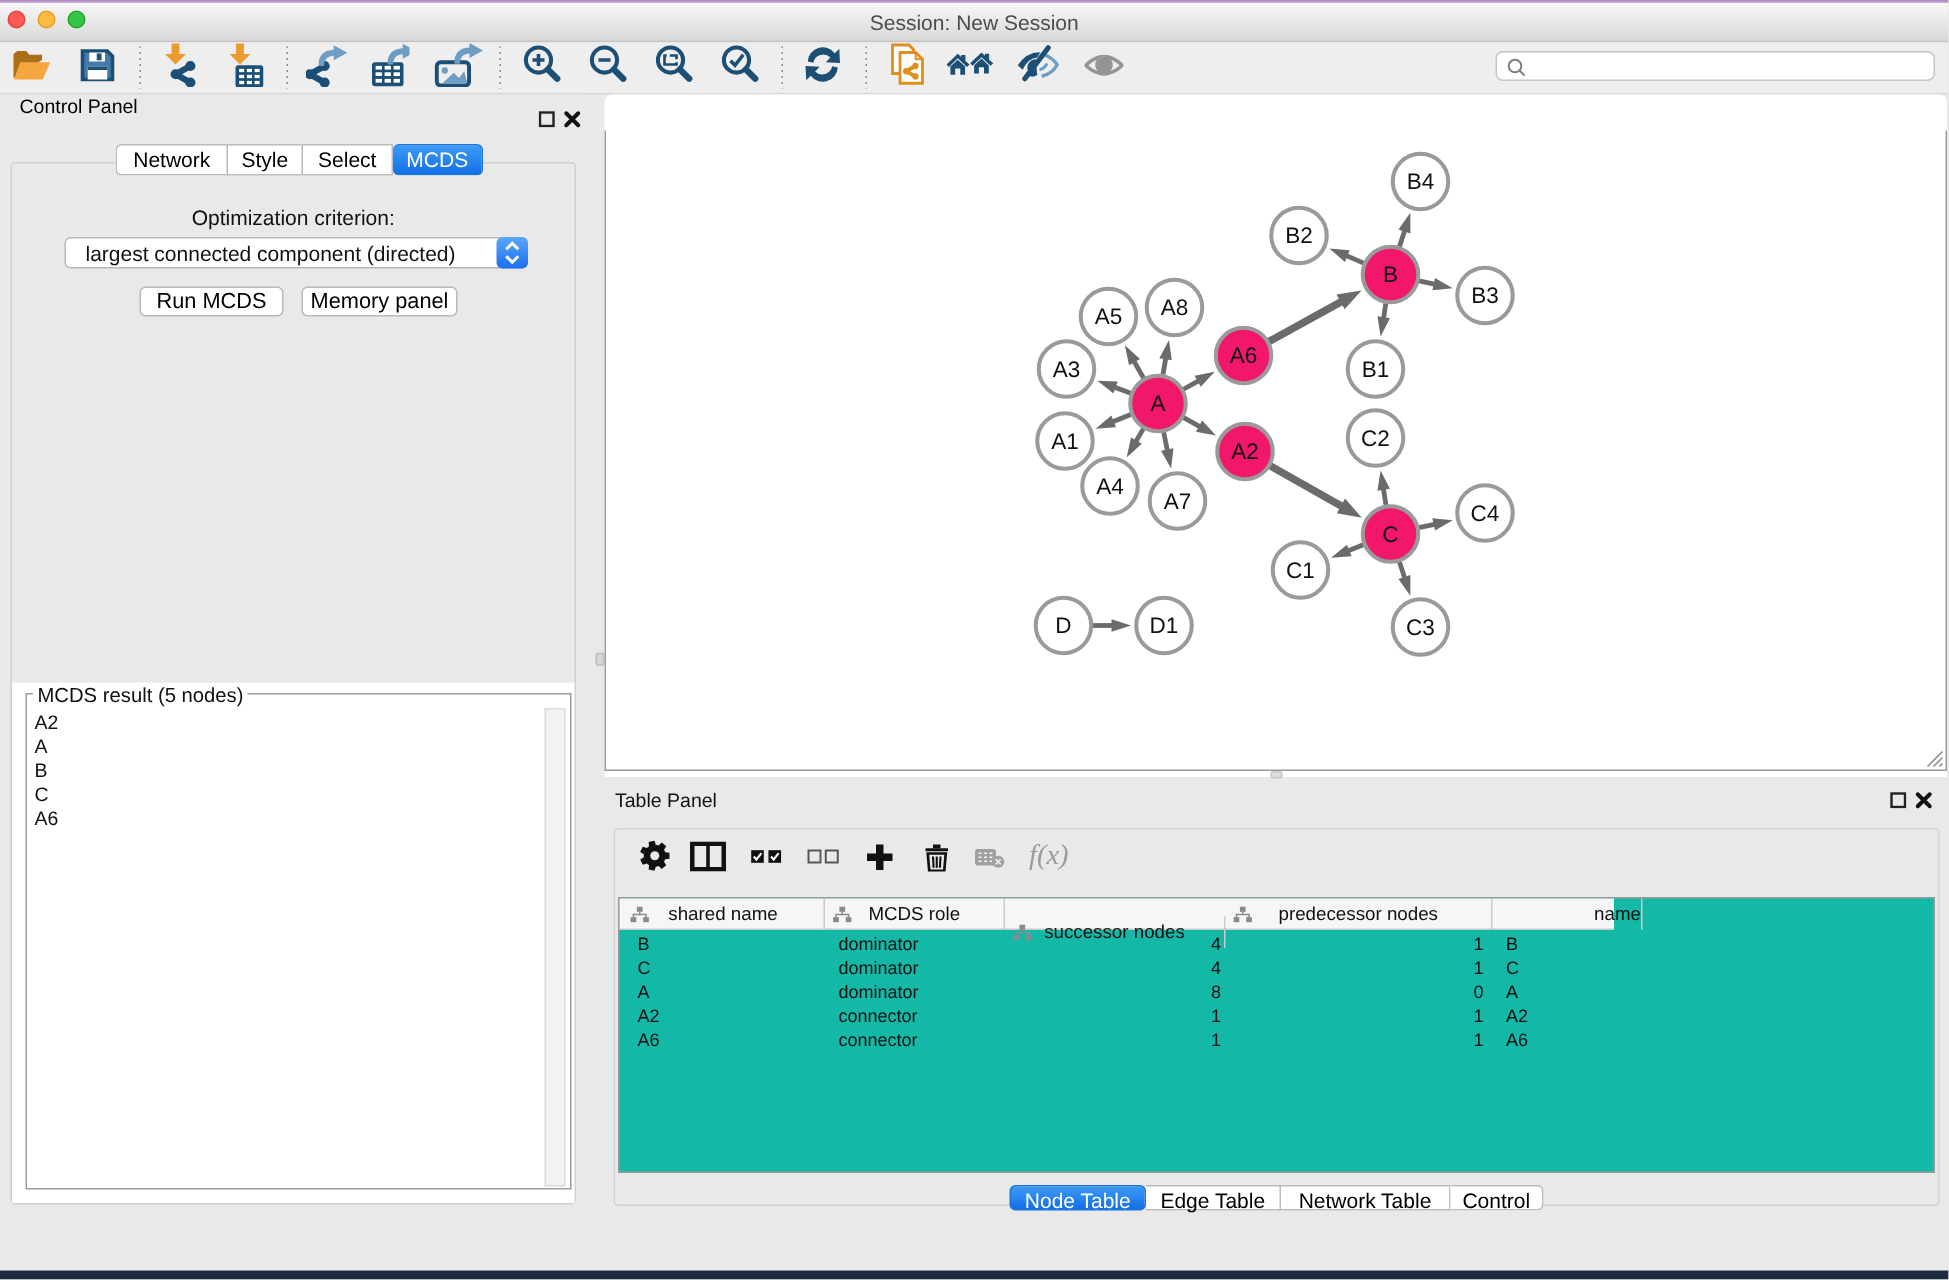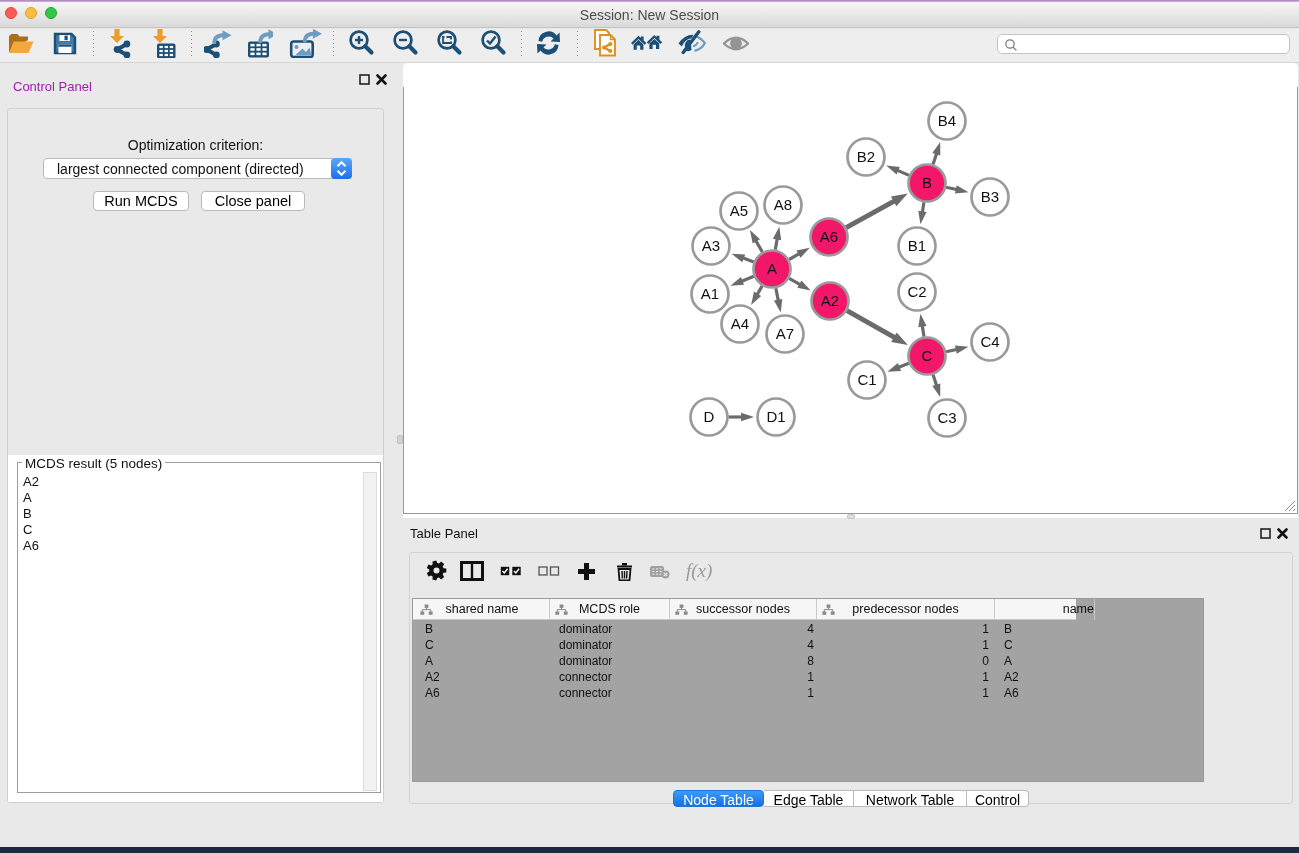--- a/index.html
+++ b/index.html
@@ -153,44 +153,50 @@
 <path d="M16 16.5 Q 19.5 15.5 21 12.2" fill="none" stroke="#6d9dc3" stroke-width="2"></path>
 <line x1="6.2" y1="22.5" x2="21.8" y2="1.8" stroke="#1c4f75" stroke-width="3.4" stroke-linecap="round"></line>
 </svg>
 <svg class="abs" style="left:723px;top:35px;" width="26" height="17" viewBox="0 0 26 17">
 <path d="M0.8 8.5 Q 13 -3 25.2 8.5 Q 13 20 0.8 8.5 Z" fill="none" stroke="#949494" stroke-width="2.3"></path>
 <circle cx="13" cy="8.3" r="5.9" fill="#949494"></circle>
 <path d="M8.6 6.3 A 5 5 0 0 1 14.5 2.8 A 5.9 5.9 0 0 0 8.6 6.3 Z" fill="#cdcdcd"></path>
 </svg>
 
 <div class="abs" style="left:0;top:63px;width:391px;height:751px;background:#e9e9e9;">
-  <div class="abs" style="left:13px;top:16px;font-size:13px;color:#a21caf;">Control Panel</div>
+  <div class="abs" style="left:13px;top:0;font-size:13px;color:#000000;">Control Panel</div>
   <svg class="abs" width="11" height="11" style="left:359px;top:11px;" viewBox="0 0 11 11">
       <rect x="1" y="1" width="9" height="9" fill="none" stroke="#222" stroke-width="1.6"></rect>
     </svg>
   <svg class="abs" width="13" height="13" style="left:375px;top:10px;" viewBox="0 0 13 13">
       <path d="M2.5 2.5 L10.5 10.5 M10.5 2.5 L2.5 10.5" stroke="#111" stroke-width="2.6" stroke-linecap="round"></path>
     </svg>
 
   <div class="abs" style="left:7px;top:45px;width:377px;height:695px;border:1px solid #cfcfcf;border-radius:3px;background:#e9e9e9;"></div>
 
+  <div class="abs" style="left:77px;top:33px;height:21px;display:flex;font-size:14px;">
+    <div style="width:74px;background:#fff;border:1px solid #bbb;border-right:none;border-radius:4px 0 0 4px;text-align:center;line-height:19px;">Network</div>
+    <div style="width:50px;background:#fff;border:1px solid #bbb;border-right:none;text-align:center;line-height:19px;">Style</div>
+    <div style="width:61px;background:#fff;border:1px solid #bbb;text-align:center;line-height:19px;">Select</div>
+    <div style="width:60px;background:linear-gradient(#3d9bf7,#146fe8);border:1px solid #1a76d9;border-left:none;border-radius:4px;color:#fff;text-align:center;line-height:19px;">MCDS</div>
+  </div>
   <div class="abs" style="left:0;width:391px;top:74px;text-align:center;font-size:14px;color:#111;">Optimization criterion:</div>
 
   <div class="abs" style="left:43px;top:95px;width:309px;height:21px;background:#fff;border:1px solid #b9b9b9;border-radius:4px;">
     <div style="position:absolute;left:13px;top:2px;font-size:14px;color:#111;">largest connected component (directed)</div>
     <div style="position:absolute;right:-1px;top:-1px;width:21px;height:21px;background:linear-gradient(#5aa7fa,#1d6ff0);border-radius:4px;">
       <svg width="21" height="21" viewBox="0 0 21 21">
           <path d="M6.5 8.2 L10.5 4.2 L14.5 8.2" fill="none" stroke="#fff" stroke-width="2"></path>
           <path d="M6.5 12.8 L10.5 16.8 L14.5 12.8" fill="none" stroke="#fff" stroke-width="2"></path>
         </svg>
     </div>
   </div>
 
   <div class="abs" style="left:93px;top:128px;width:96px;height:20px;background:#fff;border:1px solid #b9b9b9;border-radius:4px;text-align:center;font-size:14.5px;line-height:18px;">Run MCDS</div>
-  <div class="abs" style="left:201px;top:128px;width:104px;height:20px;background:#fff;border:1px solid #b9b9b9;border-radius:4px;text-align:center;font-size:14.5px;line-height:18px;">Close panel</div>
+  <div class="abs" style="left:201px;top:128px;width:104px;height:20px;background:#fff;border:1px solid #b9b9b9;border-radius:4px;text-align:center;font-size:14.5px;line-height:18px;">Memory panel</div>
 
   <div class="abs" style="left:8px;top:392px;width:375px;height:347px;background:#fff;"></div>
 
   <div class="abs" style="left:17px;top:399px;width:364px;height:331px;border:1px solid #9d9d9d;">
     <div style="position:absolute;left:4px;top:-7px;background:#fff;padding:0 3px;font-size:13.5px;color:#111;">MCDS result (5 nodes)</div>
     <div style="position:absolute;left:1px;top:11px;width:345px;font-size:13px;color:#111;line-height:16px;padding-left:4px;">A2<br>A<br>B<br>C<br>A6</div>
     <div style="position:absolute;right:3px;top:9px;width:14px;height:319px;background:#f2f2f2;border:1px solid #dcdcdc;"></div>
   </div>
 </div>
 
@@ -345,35 +351,35 @@
       <rect x="6.1" y="6.1" width="1.9" height="0.9" fill="#fff"></rect>
       <rect x="9.7" y="6.1" width="1.9" height="0.9" fill="#fff"></rect>
       <rect x="2.4" y="8.7" width="1.9" height="0.9" fill="#fff"></rect>
       <rect x="6.1" y="8.7" width="1.9" height="0.9" fill="#fff"></rect>
       <rect x="9.7" y="8.7" width="1.9" height="0.9" fill="#fff"></rect>
       <circle cx="15.5" cy="9.5" r="4" fill="#a0a0a0"></circle>
       <path d="M13.8 7.8 L17.2 11.2 M17.2 7.8 L13.8 11.2" stroke="#e9e9e9" stroke-width="1.2"></path>
     </svg>
 <div class="abs" style="left:283px;top:39px;font-size:19px;color:#9a9a9a;font-style:italic;font-family:'Liberation Serif',serif;">f(x)</div>
 
-  <div class="abs" style="left:9px;top:77px;width:792px;height:184px;background:#a3a3a3;border:1px solid #9b9b9b;">
+  <div class="abs" style="left:9px;top:77px;width:878px;height:184px;background:#14b8a6;border:1px solid #9b9b9b;">
     <div style="position:absolute;left:0;top:0;width:663px;height:21px;background:#f6f6f6;border-bottom:1px solid #c9c9c9;"></div>
 <div style="position:absolute;left:2px;top:0;width:135px;height:21px;border-right:1px solid #c9c9c9;text-align:center;font-size:12.5px;line-height:21px;color:#111;"><svg width="13" height="12" viewBox="0 0 13 12" style="position:absolute;left:5px;top:5px;">
           <rect x="4.6" y="0.5" width="3.8" height="3.4" fill="#8a8a8a"></rect>
           <rect x="0.4" y="7.4" width="3.8" height="3.4" fill="#8a8a8a"></rect>
           <rect x="8.8" y="7.4" width="3.8" height="3.4" fill="#8a8a8a"></rect>
           <path d="M6.5 3.9 L6.5 5.6 M2.3 7.4 L2.3 5.6 L10.7 5.6 L10.7 7.4" fill="none" stroke="#8a8a8a" stroke-width="1"></path>
         </svg>shared name</div>
 <div style="position:absolute;left:137px;top:0;width:120px;height:21px;border-right:1px solid #c9c9c9;text-align:center;font-size:12.5px;line-height:21px;color:#111;"><svg width="13" height="12" viewBox="0 0 13 12" style="position:absolute;left:5px;top:5px;">
           <rect x="4.6" y="0.5" width="3.8" height="3.4" fill="#8a8a8a"></rect>
           <rect x="0.4" y="7.4" width="3.8" height="3.4" fill="#8a8a8a"></rect>
           <rect x="8.8" y="7.4" width="3.8" height="3.4" fill="#8a8a8a"></rect>
           <path d="M6.5 3.9 L6.5 5.6 M2.3 7.4 L2.3 5.6 L10.7 5.6 L10.7 7.4" fill="none" stroke="#8a8a8a" stroke-width="1"></path>
         </svg>MCDS role</div>
-<div style="position:absolute;left:257px;top:0;width:147px;height:21px;border-right:1px solid #c9c9c9;text-align:center;font-size:12.5px;line-height:21px;color:#111;"><svg width="13" height="12" viewBox="0 0 13 12" style="position:absolute;left:5px;top:5px;">
+<div style="position:absolute;left:257px;top:12px;width:147px;height:21px;border-right:1px solid #c9c9c9;text-align:center;font-size:12.5px;line-height:21px;color:#111;"><svg width="13" height="12" viewBox="0 0 13 12" style="position:absolute;left:5px;top:5px;">
           <rect x="4.6" y="0.5" width="3.8" height="3.4" fill="#8a8a8a"></rect>
           <rect x="0.4" y="7.4" width="3.8" height="3.4" fill="#8a8a8a"></rect>
           <rect x="8.8" y="7.4" width="3.8" height="3.4" fill="#8a8a8a"></rect>
           <path d="M6.5 3.9 L6.5 5.6 M2.3 7.4 L2.3 5.6 L10.7 5.6 L10.7 7.4" fill="none" stroke="#8a8a8a" stroke-width="1"></path>
         </svg>successor nodes</div>
 <div style="position:absolute;left:404px;top:0;width:178px;height:21px;border-right:1px solid #c9c9c9;text-align:center;font-size:12.5px;line-height:21px;color:#111;"><svg width="13" height="12" viewBox="0 0 13 12" style="position:absolute;left:5px;top:5px;">
           <rect x="4.6" y="0.5" width="3.8" height="3.4" fill="#8a8a8a"></rect>
           <rect x="0.4" y="7.4" width="3.8" height="3.4" fill="#8a8a8a"></rect>
           <rect x="8.8" y="7.4" width="3.8" height="3.4" fill="#8a8a8a"></rect>
           <path d="M6.5 3.9 L6.5 5.6 M2.3 7.4 L2.3 5.6 L10.7 5.6 L10.7 7.4" fill="none" stroke="#8a8a8a" stroke-width="1"></path>

